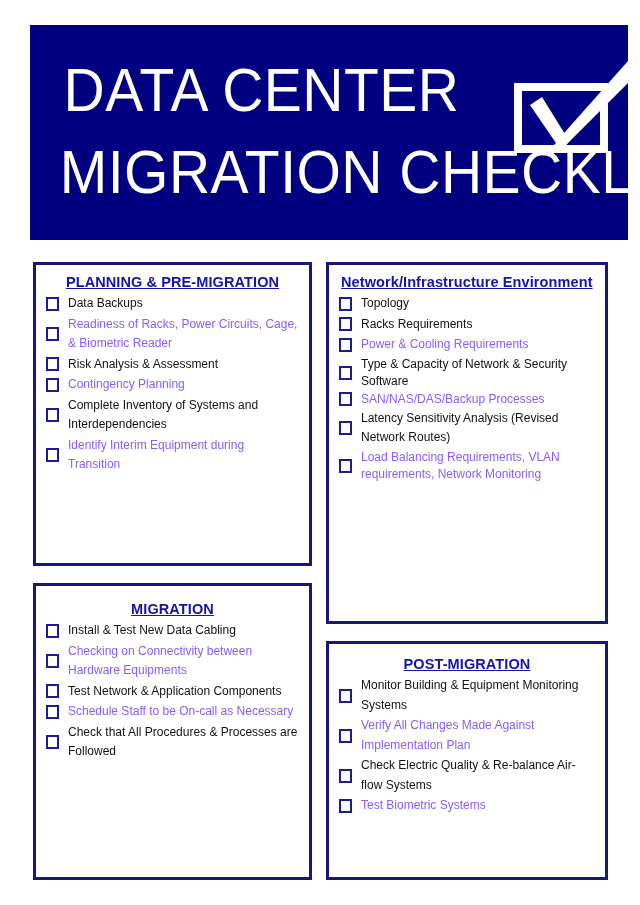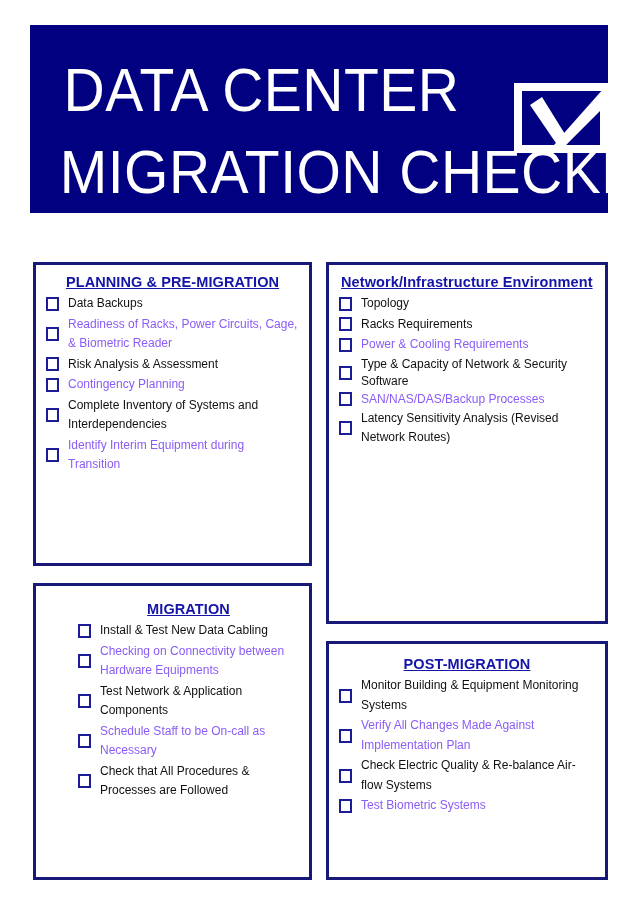--- a/index.html
+++ b/index.html
@@ -14,23 +14,24 @@
     overflow: hidden;
     position: relative;
   }
 
   
   #banner {
     position: absolute;
     left: 30px;
     top: 25px;
     width: 578px;
-    height: 188px;
+    height: 215px;
     background: #000080;
     overflow: hidden;
+    padding-left: 20px;
   }
   #banner-title-block {
     position: absolute;
     left: 28px;
     top: 24px;
     width: 524px;
   }
   .banner-line {
     color: #ffffff;
     font-family: "Liberation Sans", sans-serif;
@@ -60,21 +61,21 @@
 
   
   .panel {
     position: absolute;
     background: #ffffff;
     border: 3px solid #181878;
     box-sizing: border-box;
   }
   #panel-planning   { left: 33px;  top: 262px; width: 279px; height: 304px; }
   #panel-network    { left: 326px; top: 262px; width: 282px; height: 362px; }
-  #panel-migration  { left: 33px;  top: 583px; width: 279px; height: 297px; padding-left: 32px; }
+  #panel-migration  { left: 33px;  top: 583px; width: 279px; height: 297px; }
   #panel-post       { left: 326px; top: 641px; width: 282px; height: 239px; }
 
   .panel-inner {
     padding: 8px 10px 6px 10px;
   }
   .panel-heading {
     color: #1414a8;
     font-weight: bold;
     font-size: 14.5px;
     line-height: 19px;
@@ -185,20 +186,24 @@
       <span class="check-label black tight">Type &amp; Capacity of Network &amp; Security Software</span>
     </div>
     <div class="check-row">
       <span class="check-box"></span>
       <span class="check-label blue tight">SAN/NAS/DAS/Backup Processes</span>
     </div>
     <div class="check-row">
       <span class="check-box"></span>
       <span class="check-label black">Latency Sensitivity Analysis (Revised Network Routes)</span>
     </div>
+    <div class="check-row">
+      <span class="check-box"></span>
+      <span class="check-label blue tight">Load Balancing Requirements, VLAN requirements, Network Monitoring</span>
+    </div>
   </div>
 </div>
 
 <div class="panel" id="panel-migration">
   <div class="panel-inner" style="padding-top:14px;">
     <div class="panel-heading center">MIGRATION</div>
 
     <div class="check-row">
       <span class="check-box"></span>
       <span class="check-label black">Install &amp; Test New Data Cabling</span>

